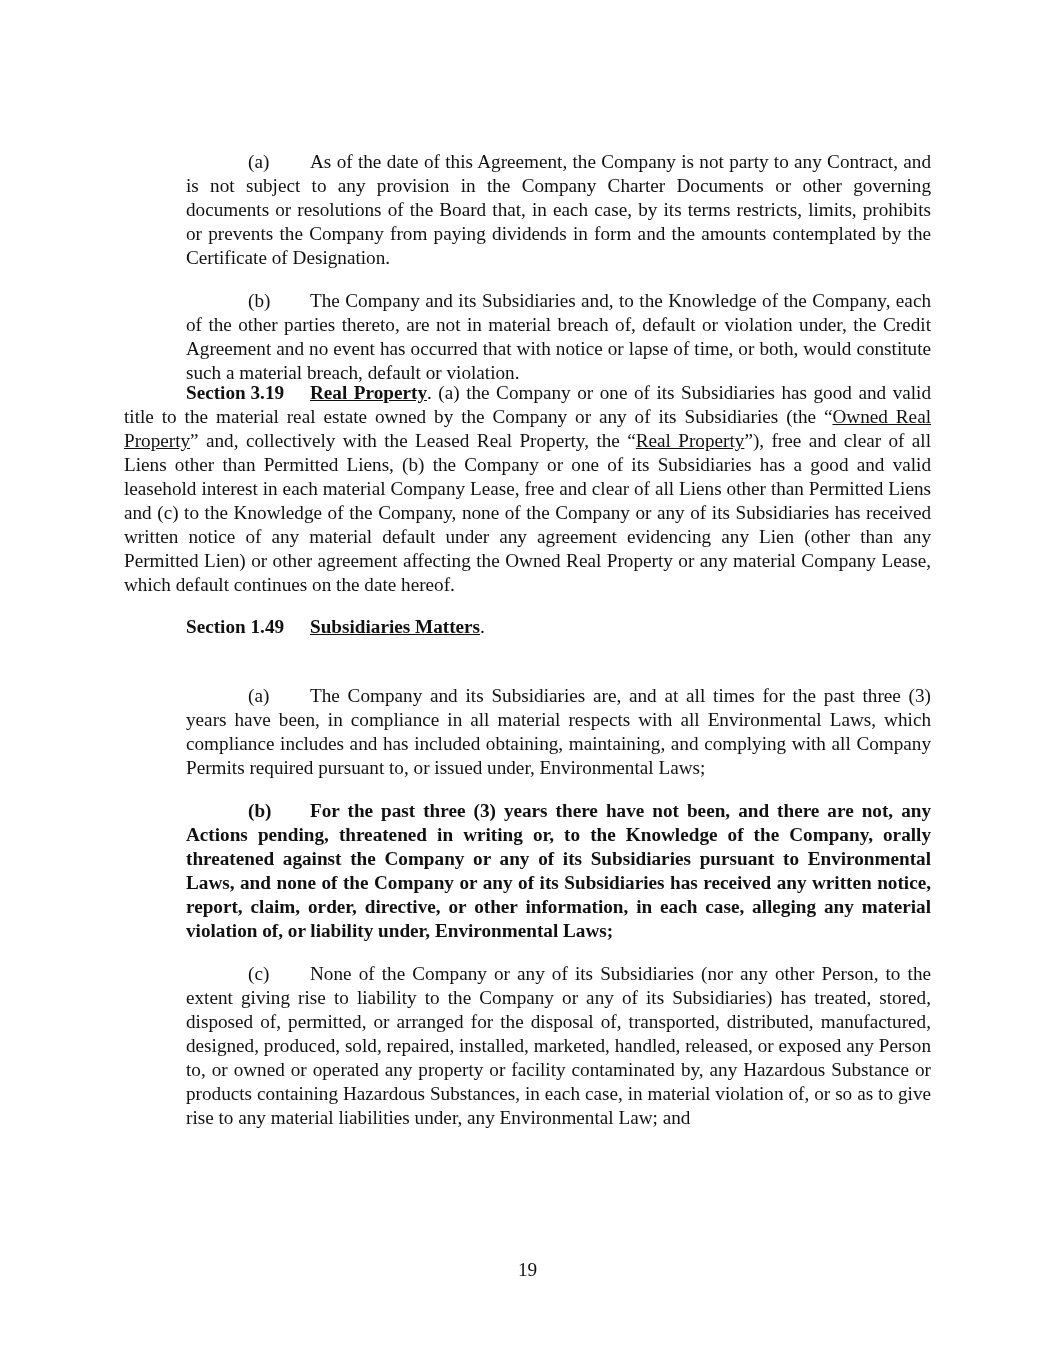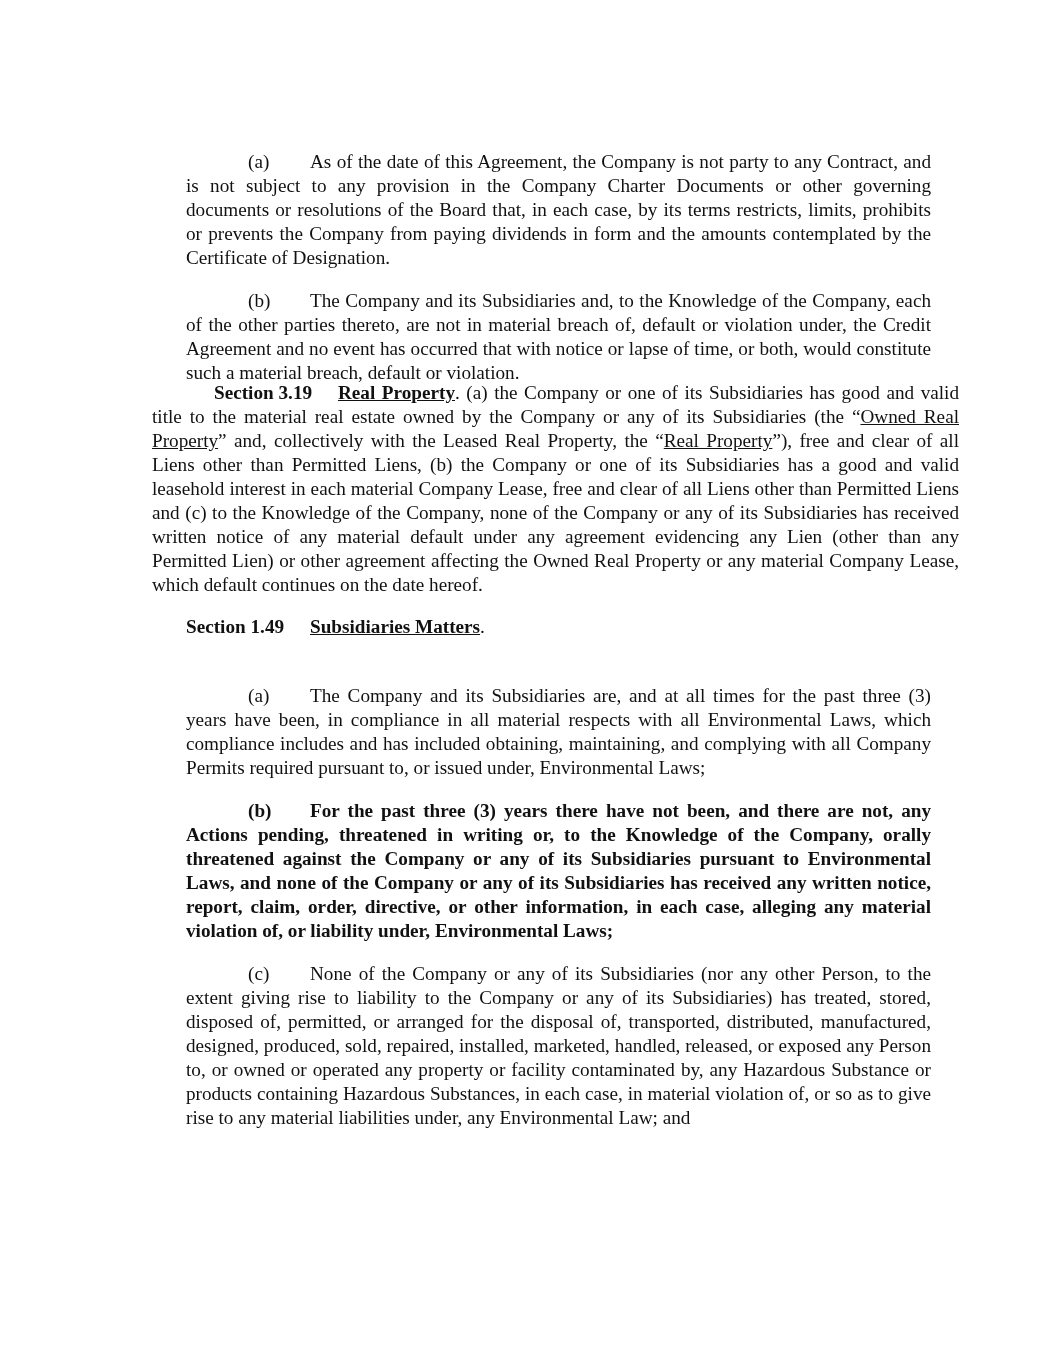--- a/index.html
+++ b/index.html
@@ -26,34 +26,35 @@
 <div class="page">
 
   <p class="p sub" style="top:126px;">
     <span class="ind"></span><span class="lbl">(a)</span><span>As of the date of this Agreement, the Company is not party to any Contract, and is not subject to any provision in the Company Charter Documents or other governing documents or resolutions of the Board that, in each case, by its terms restricts, limits, prohibits or prevents the Company from paying dividends in form and the amounts contemplated by the Certificate of Designation.</span>
   </p>
 
   <p class="p sub" style="top:265px;">
     <span class="ind"></span><span class="lbl">(b)</span><span>The Company and its Subsidiaries and, to the Knowledge of the Company, each of the other parties thereto, are not in material breach of, default or violation under, the Credit Agreement and no event has occurred that with notice or lapse of time, or both, would constitute such a material breach, default or violation.</span>
   </p>
 
-  <p class="p full" style="top:381px;margin-left:28px;">
+  <p class="p full" style="top:381px;">
     <span class="ind"></span><span class="sec sec-num">Section 3.19</span><span class="sec u">Real Property</span><span>.  (a) the Company or one of its Subsidiaries has good and valid title to the material real estate owned by the Company or any of its Subsidiaries (the “</span><span class="u">Owned Real Property</span><span>” and, collectively with the Leased Real Property, the “</span><span class="u">Real Property</span><span>”), free and clear of all Liens other than Permitted Liens, (b) the Company or one of its Subsidiaries has a good and valid leasehold interest in each material Company Lease, free and clear of all Liens other than Permitted Liens and (c) to the Knowledge of the Company, none of the Company or any of its Subsidiaries has received written notice of any material default under any agreement evidencing any Lien (other than any Permitted Lien) or other agreement affecting the Owned Real Property or any material Company Lease, which default continues on the date hereof.</span>
   </p>
 
   <p class="p full" style="top:615px;">
     <span class="ind"></span><span class="sec sec-num">Section 1.49</span><span class="sec u">Subsidiaries Matters</span><span>.</span>
   </p>
 
   <p class="p sub" style="top:660px;">
     <span class="ind"></span><span class="lbl">(a)</span><span>The Company and its Subsidiaries are, and at all times for the past three (3) years have been, in compliance in all material respects with all Environmental Laws, which compliance includes and has included obtaining, maintaining, and complying with all Company Permits required pursuant to, or issued under, Environmental Laws;</span>
   </p>
 
   <p class="p sub" style="top:775px;font-weight:bold;">
     <span class="ind"></span><span class="lbl">(b)</span><span>For the past three (3) years there have not been, and there are not, any Actions pending, threatened in writing or, to the Knowledge of the Company, orally threatened against the Company or any of its Subsidiaries pursuant to Environmental Laws, and none of the Company or any of its Subsidiaries has received any written notice, report, claim, order, directive, or other information, in each case, alleging any material violation of, or liability under, Environmental Laws;</span>
   </p>
 
   <p class="p sub" style="top:938px;">
     <span class="ind"></span><span class="lbl">(c)</span><span>None of the Company or any of its Subsidiaries (nor any other Person, to the extent giving rise to liability to the Company or any of its Subsidiaries) has treated, stored, disposed of, permitted, or arranged for the disposal of, transported, distributed, manufactured, designed, produced, sold, repaired, installed, marketed, handled, released, or exposed any Person to, or owned or operated any property or facility contaminated by, any Hazardous Substance or products containing Hazardous Substances, in each case, in material violation of, or so as to give rise to any material liabilities under, any Environmental Law; and</span>
   </p>
 
 
+  <div class="pagenum">19</div>
 </div>
 
 </body></html>

